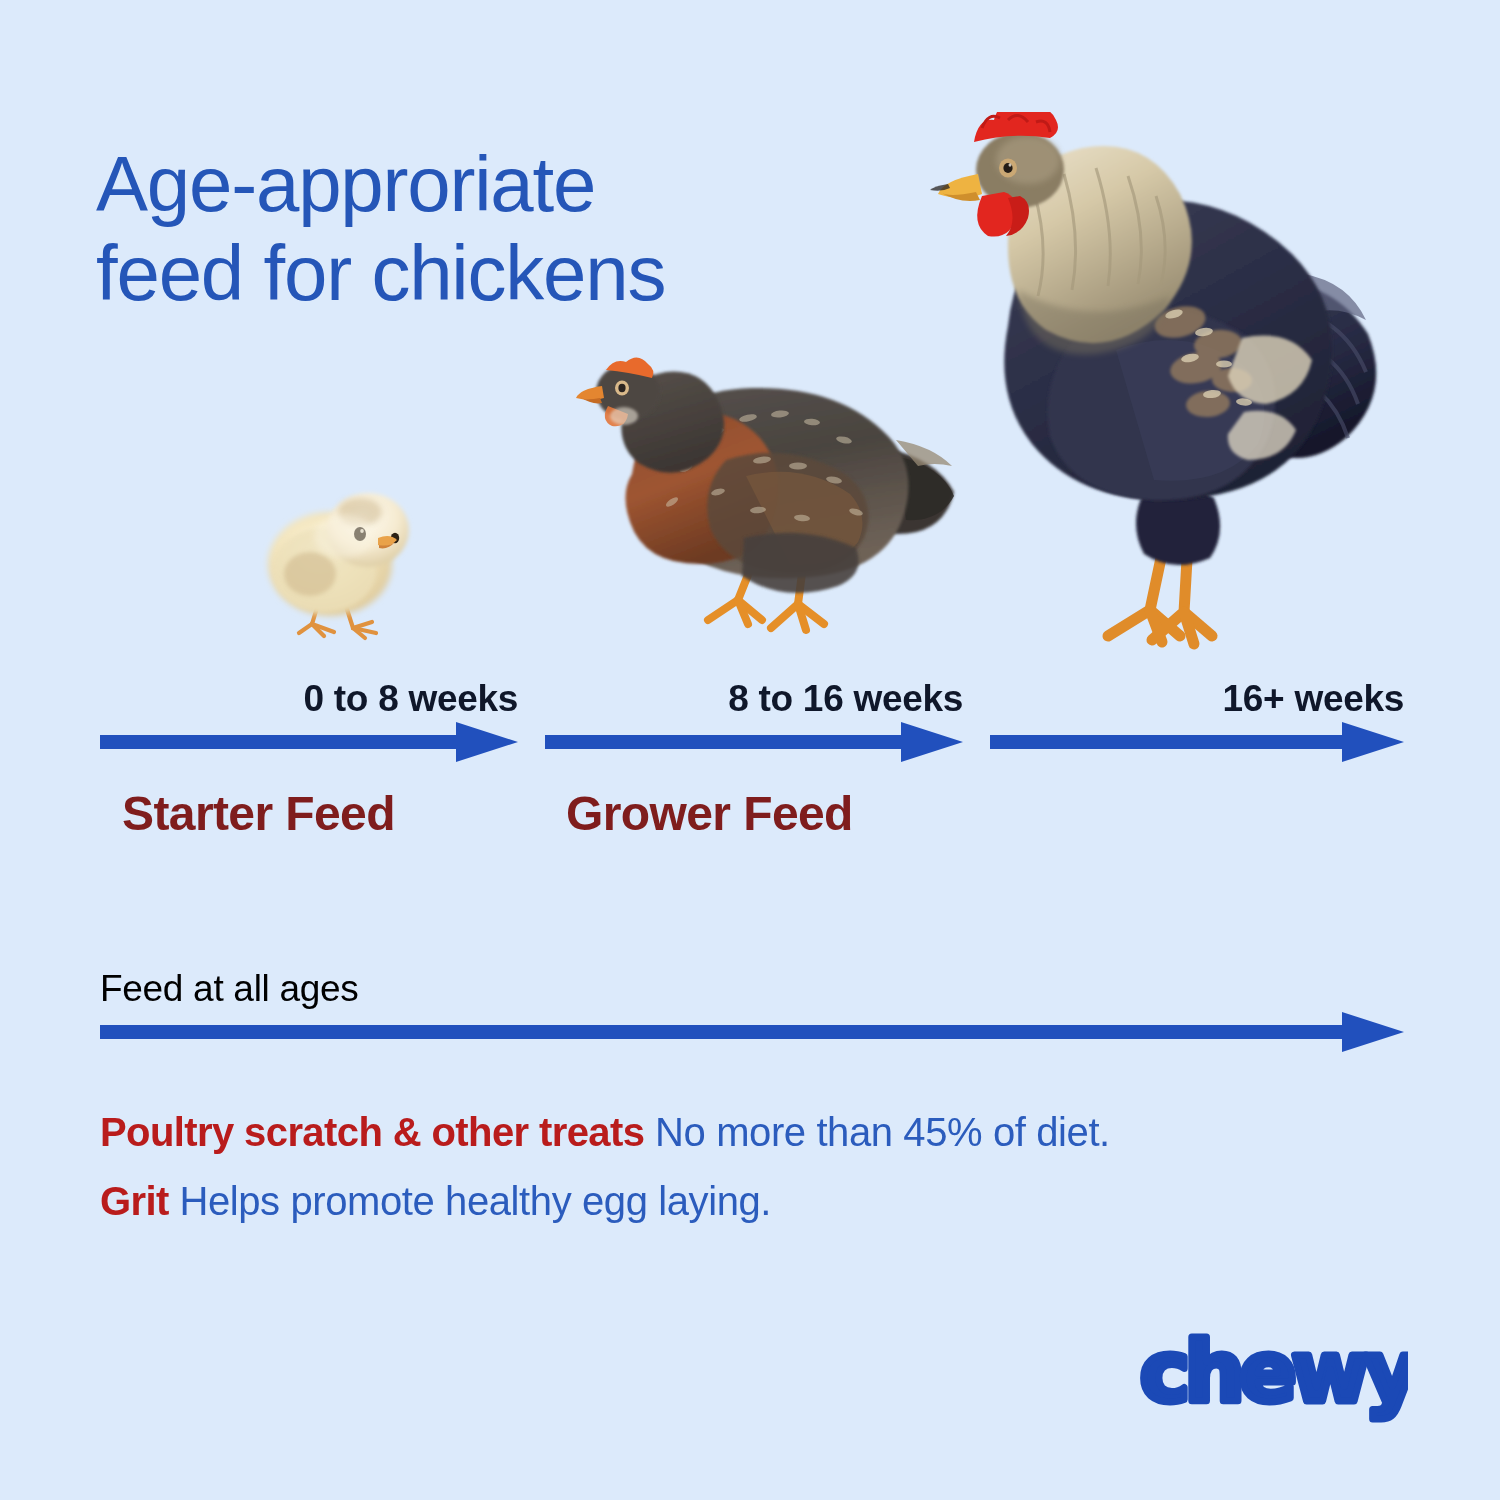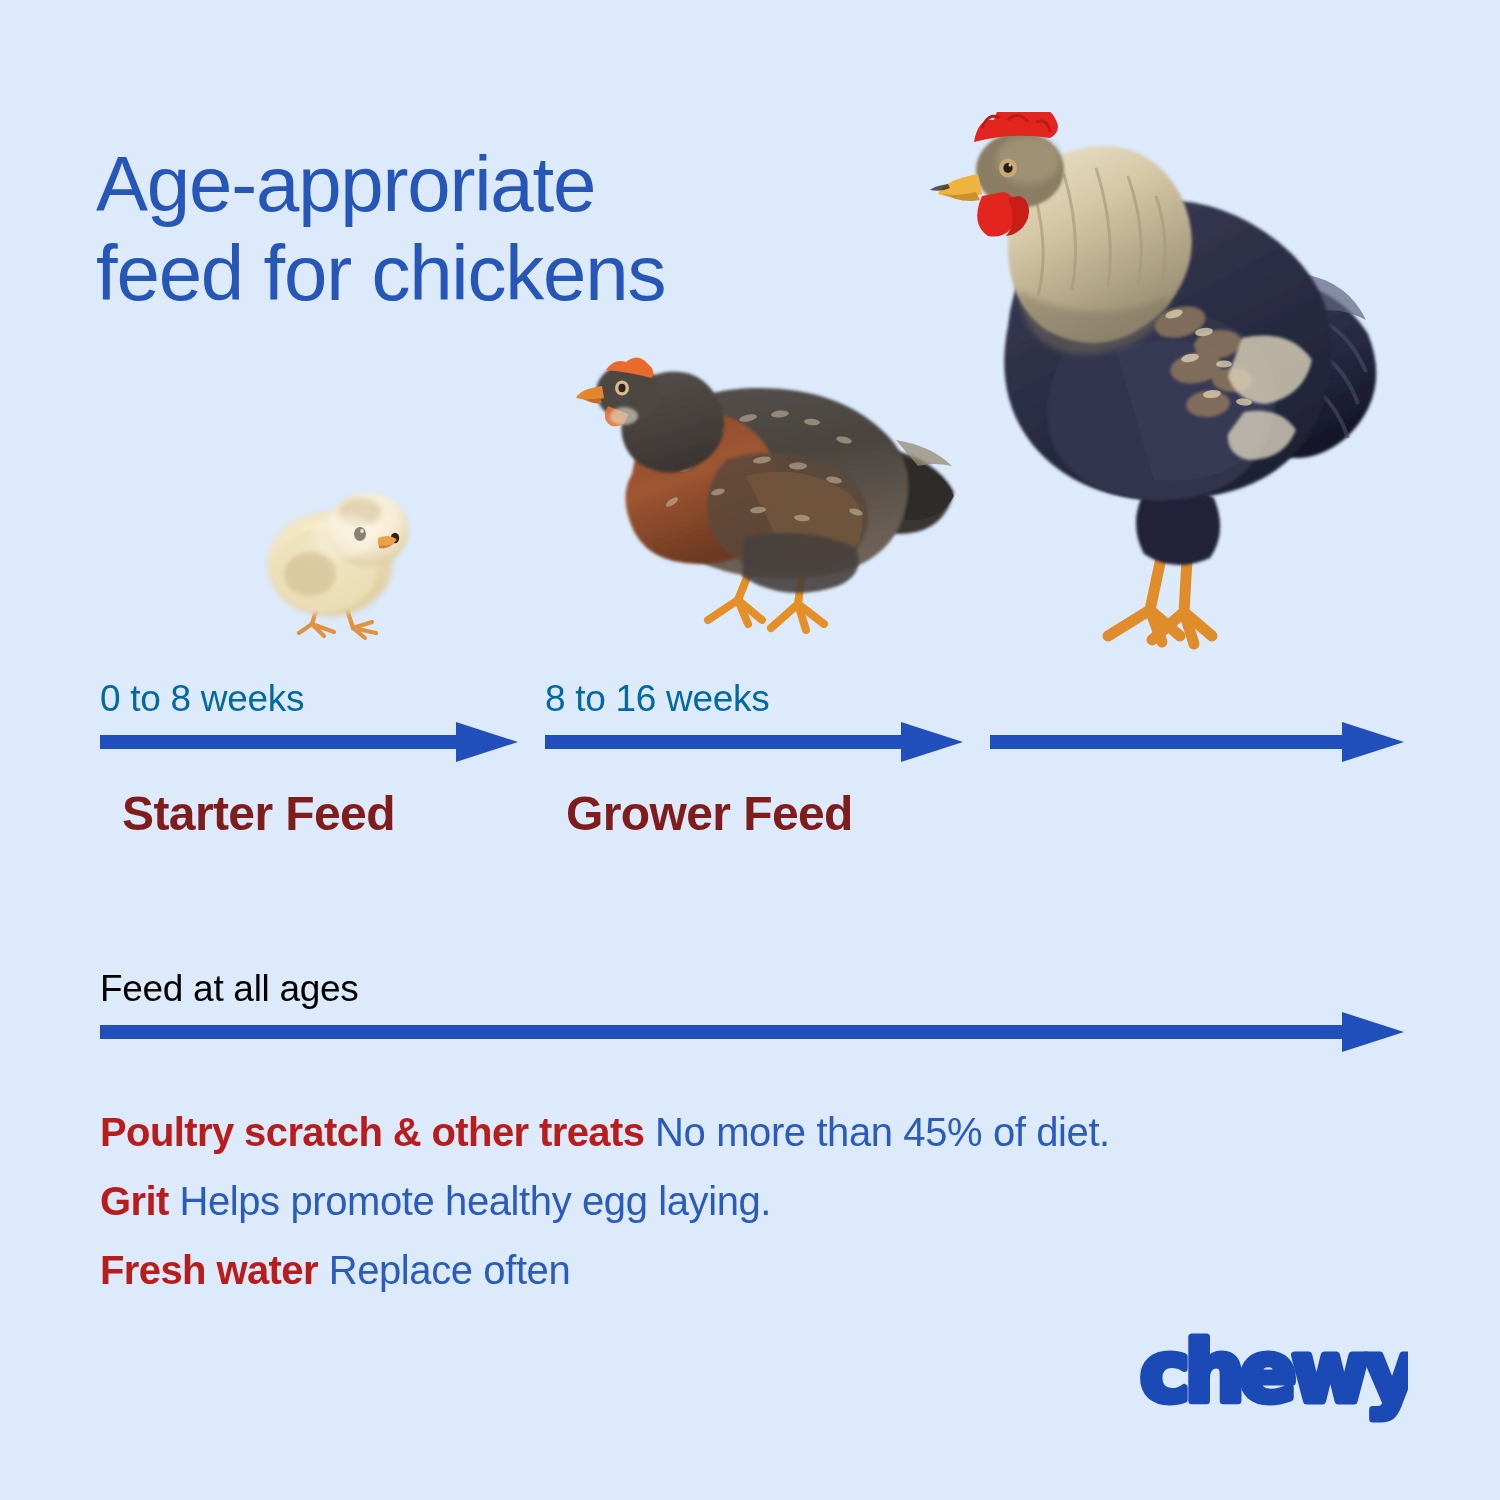--- a/index.html
+++ b/index.html
@@ -44,24 +44,24 @@
   #chick { left: 252px; top: 478px; width: 180px; height: 175px; }
   
   #pullet { left: 566px; top: 352px; width: 410px; height: 300px; }
   
   #hen { left: 912px; top: 112px; width: 500px; height: 545px; }
 
   
   .seg-age {
     position: absolute;
     font-size: 37px;
-    font-weight: 400;
-    color: #0369a1;
+    font-weight: 700;
+    color: #0f172a;
     letter-spacing: -0.3px;
-    text-align: left;
+    text-align: right;
     white-space: nowrap;
   }
   .seg-name {
     position: absolute;
     font-size: 48px;
     font-weight: 700;
     color: #7f1d1d;
     letter-spacing: -0.6px;
     white-space: nowrap;
   }
@@ -371,41 +371,38 @@
     <path d="M0 13 L356 13 L356 0 L418 20 L356 40 L356 27 L0 27 Z" fill="#2150bd"></path>
   </svg>
   <div class="seg-name" id="name-1">Starter Feed</div>
 
   <div class="seg-age" id="age-2">8 to 16 weeks</div>
   <svg class="arrow" id="arr-2" viewBox="0 0 418 40" preserveAspectRatio="none">
     <path d="M0 13 L356 13 L356 0 L418 20 L356 40 L356 27 L0 27 Z" fill="#2150bd"></path>
   </svg>
   <div class="seg-name" id="name-2">Grower Feed</div>
 
+  <div class="seg-age" id="age-3">16+ weeks</div>
   <svg class="arrow" id="arr-3" viewBox="0 0 414 40" preserveAspectRatio="none">
     <path d="M0 13 L352 13 L352 0 L414 20 L352 40 L352 27 L0 27 Z" fill="#2150bd"></path>
   </svg>
 
   <div id="allages-label">Feed at all ages</div>
   <svg id="arr-all" viewBox="0 0 1304 40" preserveAspectRatio="none">
     <path d="M0 13 L1242 13 L1242 0 L1304 20 L1242 40 L1242 27 L0 27 Z" fill="#2150bd"></path>
   </svg>
 
   <div class="bullets">
     <div class="bullet">
       <span class="lead">Poultry scratch &amp; other treats</span>
       <span class="rest">No more than 45% of diet.</span>
     </div>
     <div class="bullet">
       <span class="lead">Grit</span>
       <span class="rest">Helps promote healthy egg laying.</span>
     </div>
-    <div class="bullet">
-      <span class="lead">Fresh water</span>
-      <span class="rest">Replace often</span>
-    </div>
   </div>
 
   <svg id="chewy-logo" viewBox="0 0 268 100">
     <text x="0" y="76" font-family="'DejaVu Sans', sans-serif" font-size="84" font-weight="700" letter-spacing="-5" fill="#1b49b6" stroke="#1b49b6" stroke-width="7" stroke-linejoin="round">chewy</text>
   </svg>
 
 </div>
 
 </body></html>

